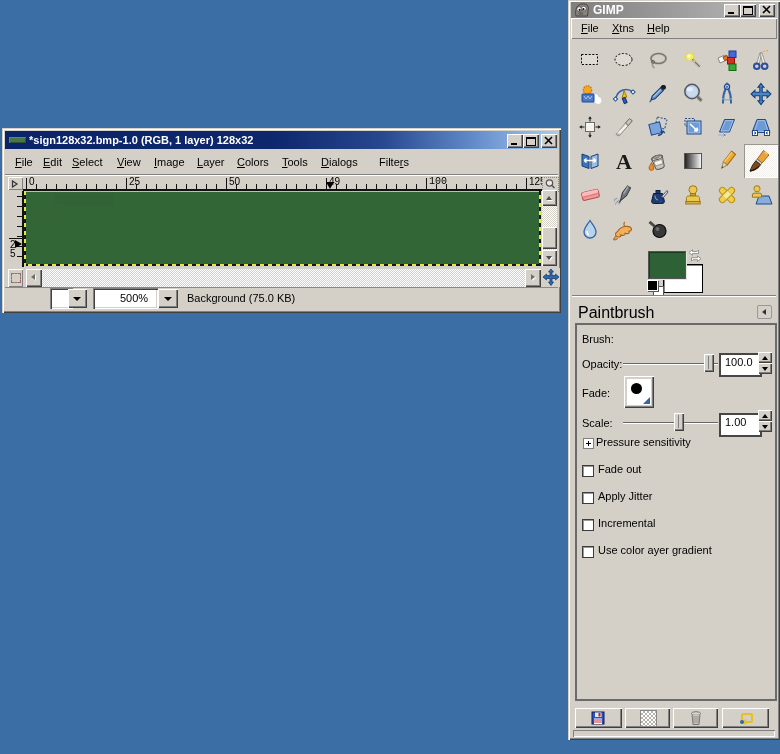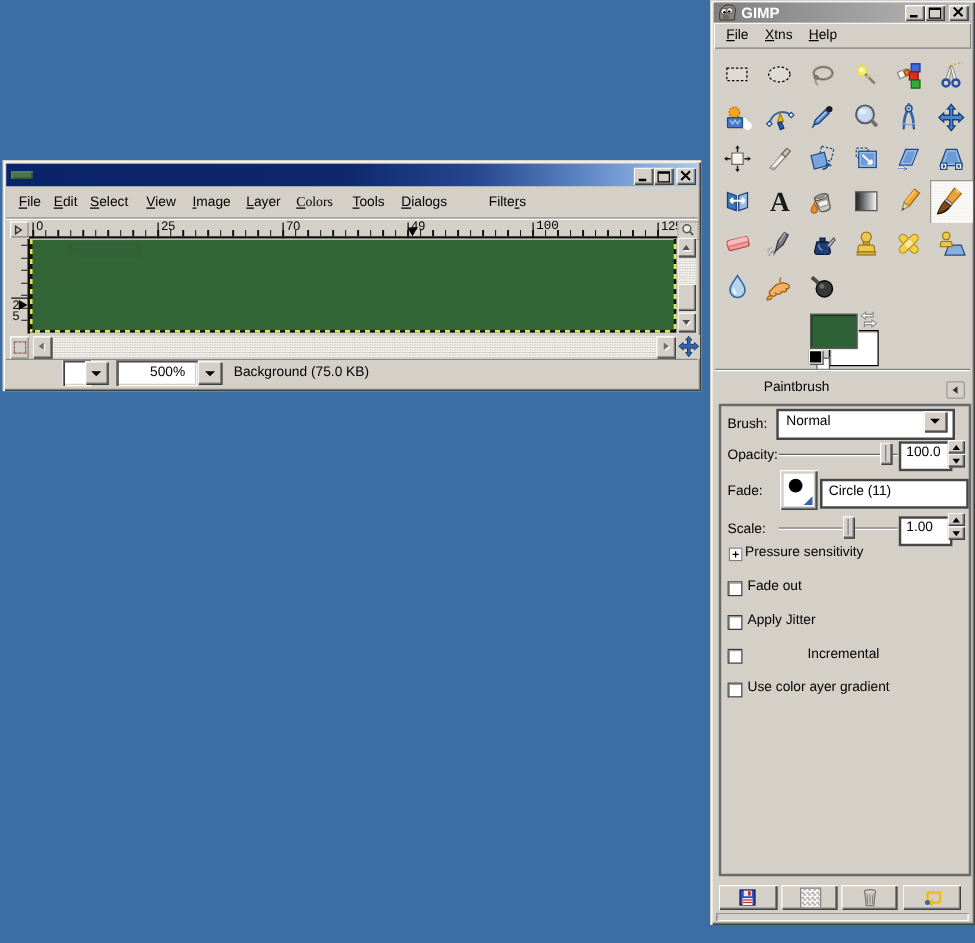--- a/index.html
+++ b/index.html
@@ -13,20 +13,21 @@
 .dither{background-image:conic-gradient(#fff 25%,#d4d0c8 25% 50%,#fff 50% 75%,#d4d0c8 75%);background-size:2px 2px;}
 .t{position:absolute;white-space:nowrap;}
 u{text-decoration:underline;text-underline-offset:1px;}
 </style></head>
 <body>
 
 <div class="ab raised2" style="left:2px;top:128px;width:559px;height:185px;">
 
   <div class="ab" style="left:3px;top:3px;width:553px;height:18px;background:linear-gradient(90deg,#0a246a 0%,#0d266c 48%,#27478f 68%,#5f88c6 84%,#8fb2e4 94%,#a6caf0 100%);">
     <div class="ab" style="left:4px;top:6px;width:17px;height:6px;background:#47764d;box-shadow:inset 1px 1px 0 #5d8a63,inset -1px -1px 0 #2e5234;"></div>
+    <div class="t" style="left:24px;top:3px;color:#fff;font-weight:bold;">*sign128x32.bmp-1.0 (RGB, 1 layer) 128x32</div>
 
     <div class="ab raised" style="left:502px;top:3px;width:16px;height:14px;">
         <div class="ab" style="left:4px;top:9px;width:6px;height:2px;background:#000;"></div>
       </div>
     <div class="ab raised" style="left:518px;top:3px;width:16px;height:14px;">
         <div class="ab" style="left:3px;top:3px;width:8px;height:6px;border:1px solid #000;border-top-width:2px;"></div>
       </div>
     <div class="ab raised" style="left:536px;top:3px;width:16px;height:14px;">
       <svg class="ab" style="left:3px;top:2px;" width="9" height="9">
           <path d="M1 1 L8 8 M8 1 L1 8" stroke="#000" stroke-width="1.6"></path>
@@ -34,24 +35,24 @@
       </div>
   </div>
 
   <div class="ab" style="left:3px;top:21px;width:553px;height:25px;">
     <span class="t" style="left:10px;top:7px;"><u>F</u>ile</span>
     <span class="t" style="left:38px;top:7px;"><u>E</u>dit</span>
     <span class="t" style="left:67px;top:7px;"><u>S</u>elect</span>
     <span class="t" style="left:112px;top:7px;"><u>V</u>iew</span>
     <span class="t" style="left:149px;top:7px;"><u>I</u>mage</span>
     <span class="t" style="left:192px;top:7px;"><u>L</u>ayer</span>
-    <span class="t" style="left:232px;top:7px;font-family:Liberation Serif, serif;"><u>C</u>olors</span>
+    <span class="t" style="left:232px;top:7px;"><u>C</u>olors</span>
     <span class="t" style="left:277px;top:7px;"><u>T</u>ools</span>
     <span class="t" style="left:316px;top:7px;"><u>D</u>ialogs</span>
-    <span class="t" style="left:386px;top:7px;">Filte<u>r</u>s</span>
+    <span class="t" style="left:374px;top:7px;">Filte<u>r</u>s</span>
   </div>
   <div class="ab" style="left:3px;top:46px;width:553px;height:1px;background:#808080;"></div>
   <div class="ab" style="left:3px;top:47px;width:553px;height:1px;background:#fff;"></div>
 </div>
 
 <div class="ab" style="left:8px;top:177px;width:15px;height:13px;background:#d4d0c8;box-shadow:inset 1px 1px 0 #fff,inset -1px -1px 0 #808080;">
   <svg class="ab" style="left:3px;top:3px;" width="8" height="8">
       <path d="M1.5 1 L6 4 L1.5 7 Z" fill="none" stroke="#333" stroke-width="1.2"></path>
     </svg>
 </div>
@@ -60,21 +61,21 @@
   <div class="ab" style="left:0;bottom:0;width:519px;height:2px;background:#111;"></div>
   <div class="ab" style="left:0;bottom:2px;width:519px;height:5px;background:repeating-linear-gradient(90deg,transparent 0 9px,#111 9px 10px);background-position:-6px 0;"></div>
   <div class="ab" style="left:3px;top:2px;width:1px;height:13px;background:#111;"></div>
   <div class="ab" style="left:103px;top:2px;width:1px;height:13px;background:#111;"></div>
   <div class="ab" style="left:203px;top:2px;width:1px;height:13px;background:#111;"></div>
   <div class="ab" style="left:303px;top:2px;width:1px;height:13px;background:#111;"></div>
   <div class="ab" style="left:403px;top:2px;width:1px;height:13px;background:#111;"></div>
   <div class="ab" style="left:503px;top:2px;width:1px;height:13px;background:#111;"></div>
   <span class="t" style="left:6px;top:0px;font-size:10px;">0</span>
   <span class="t" style="left:106px;top:0px;font-size:10px;">25</span>
-  <span class="t" style="left:206px;top:0px;font-size:10px;">70</span>
+  <span class="t" style="left:206px;top:0px;font-size:10px;">50</span>
   <span class="t" style="left:306px;top:0px;font-size:10px;">49</span>
   <span class="t" style="left:406px;top:0px;font-size:10px;font-family:Liberation Mono, monospace;">100</span>
   <span class="t" style="left:506px;top:0px;font-size:10px;">125</span>
   <div class="ab" style="left:303px;top:6px;width:0;height:0;border-left:4.5px solid transparent;border-right:4.5px solid transparent;border-top:7px solid #000;"></div>
 </div>
 
 <div class="ab" style="left:542px;top:177px;width:15px;height:13px;background:#d4d0c8;border:1px dotted #888;">
   <svg class="ab" style="left:1px;top:0px;" width="12" height="12">
       <circle cx="5.5" cy="5" r="3.2" fill="#e8e6e0" stroke="#555" stroke-width="1.2"></circle>
       <line x1="8" y1="7.5" x2="10.5" y2="10" stroke="#555" stroke-width="1.6"></line>
@@ -404,34 +405,28 @@
     <path d="M12 1.5 v3.5 h-6 v1.8 L2.5 4 6 1.2 V3 h4.5z" transform="translate(0.5,0.5)"></path>
     <path d="M5 13 V9.5 h6 V7.7 L14.5 10.5 11 13.3 V11.5 H6.5z" transform="translate(0.5,0.2)"></path>
   </g>
 </svg>
 <div class="ab" style="left:647px;top:280px;width:9px;height:9px;z-index:7;background:#000;border:1px solid #fff;box-shadow:1px 1px 0 #555;"></div>
 <div class="ab" style="left:653px;top:286px;width:9px;height:9px;background:#fff;border:1px solid #555;"></div>
 
 <div class="ab" style="left:572px;top:295px;width:204px;height:1px;background:#808080;"></div>
 <div class="ab" style="left:572px;top:296px;width:204px;height:1px;background:#fff;"></div>
 
-<span class="t" style="left:611px;top:304px;font-size:11px;">Paintbrush</span>
+<span class="t" style="left:578px;top:304px;font-size:16px;">Paintbrush</span>
 <div class="ab" style="left:757px;top:305px;width:13px;height:12px;background:#d4d0c8;border:1px solid #999;border-radius:2px;">
   <div class="ab" style="left:4px;top:3px;border-top:3px solid transparent;border-bottom:3px solid transparent;border-right:4px solid #333;"></div>
 </div>
 
 <div class="ab" style="left:575px;top:323px;width:198px;height:374px;border:2px solid #6a6a6a;background:#d4d0c8;">
   <span class="t" style="left:5px;top:8px;">Brush:</span>
 
-  <div class="ab gtkfield" style="left:44px;top:2px;width:139px;height:21px;">
-    <span class="t" style="left:6px;top:2px;">Normal</span>
-    <div class="ab raised" style="left:116px;top:0px;width:19px;height:17px;">
-        <div class="ab" style="left:5px;top:6px;border-left:4px solid transparent;border-right:4px solid transparent;border-top:4.5px solid #000;"></div>
-      </div>
-  </div>
 
   <span class="t" style="left:5px;top:33px;">Opacity:</span>
   <div class="ab" style="left:46px;top:38px;width:95px;height:1px;background:#666;"></div>
   <div class="ab" style="left:46px;top:39px;width:95px;height:1px;background:#fff;"></div>
   <div class="ab raised" style="left:127px;top:29px;width:10px;height:18px;">
       <div class="ab" style="left:4px;top:2px;width:1px;height:13px;background:#808080;"></div>
     </div>
   <div class="ab gtkfield" style="left:142px;top:28px;width:39px;height:20px;">
       <span class="t" style="left:4px;top:1px;">100.0</span>
     </div>
@@ -441,23 +436,20 @@
   <div class="ab raised" style="left:181px;top:38px;width:14px;height:11px;">
       <div class="ab" style="left:4px;top:4px;border-left:3px solid transparent;border-right:3px solid transparent;border-top:4px solid #000;"></div>
     </div>
 
   <span class="t" style="left:5px;top:62px;">Fade:</span>
   <div class="ab raised" style="left:47px;top:51px;width:30px;height:32px;">
     <div class="ab" style="left:3px;top:3px;width:24px;height:26px;background:#fff;"></div>
     <div class="ab" style="left:7px;top:7px;width:11px;height:11px;background:#000;border-radius:50%;"></div>
     <div class="ab" style="left:19px;top:21px;border-left:7px solid transparent;border-bottom:7px solid #3465a4;"></div>
   </div>
-  <div class="ab gtkfield" style="left:79px;top:58px;width:115px;height:20px;">
-      <span class="t" style="left:5px;top:2px;">Circle (11)</span>
-    </div>
 
   <span class="t" style="left:5px;top:92px;">Scale:</span>
   <div class="ab" style="left:46px;top:97px;width:95px;height:1px;background:#666;"></div>
   <div class="ab" style="left:46px;top:98px;width:95px;height:1px;background:#fff;"></div>
   <div class="ab raised" style="left:97px;top:88px;width:10px;height:18px;">
       <div class="ab" style="left:4px;top:2px;width:1px;height:13px;background:#808080;"></div>
     </div>
   <div class="ab gtkfield" style="left:142px;top:88px;width:39px;height:20px;">
       <span class="t" style="left:4px;top:1px;">1.00</span>
     </div>
@@ -472,21 +464,21 @@
     <div class="ab" style="left:2px;top:4px;width:5px;height:1px;background:#000;"></div>
     <div class="ab" style="left:4px;top:2px;width:1px;height:5px;background:#000;"></div>
   </div>
   <span class="t" style="left:19px;top:111px;">Pressure sensitivity</span>
 
   <div class="ab cbx" style="left:5px;top:140px;width:10px;height:10px;"></div>
   <span class="t" style="left:21px;top:138px;">Fade out</span>
   <div class="ab cbx" style="left:5px;top:167px;width:10px;height:10px;"></div>
   <span class="t" style="left:21px;top:165px;">Apply Jitter</span>
   <div class="ab cbx" style="left:5px;top:194px;width:10px;height:10px;"></div>
-  <span class="t" style="left:21px;top:192px;margin-left:48px;">Incremental</span>
+  <span class="t" style="left:21px;top:192px;">Incremental</span>
   <div class="ab cbx" style="left:5px;top:221px;width:10px;height:10px;"></div>
   <span class="t" style="left:21px;top:219px;">Use color ayer gradient</span>
 </div>
 
 <div class="ab raised" style="left:575px;top:708px;width:47px;height:20px;">
   <svg class="ab" style="left:15px;top:2px;" width="16" height="16" viewBox="0 0 16 16">
     <rect x="2" y="2" width="12" height="12" fill="#2a50c8" stroke="#101c50"></rect>
     <rect x="5" y="2.5" width="6.5" height="4.5" fill="#e8e8e8"></rect>
       <rect x="8.5" y="3" width="2" height="3.5" fill="#c02020"></rect>
     <rect x="4" y="8.5" width="8" height="5.5" fill="#fff"></rect>

